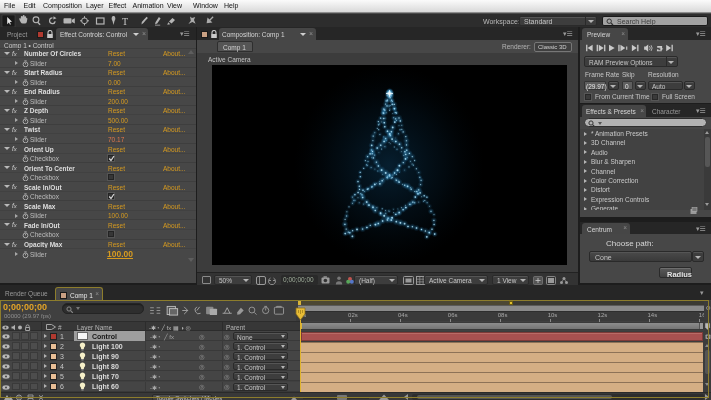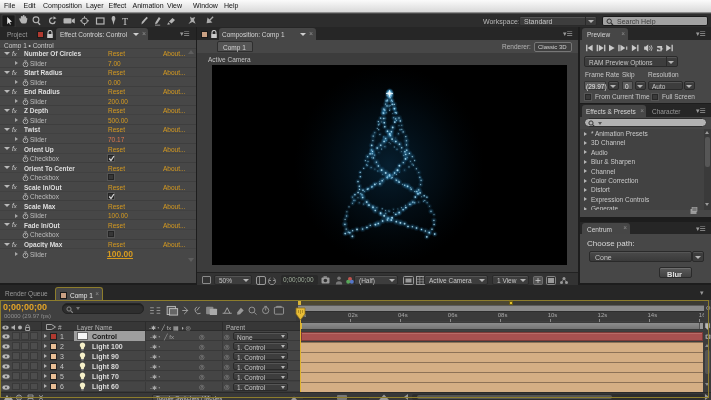--- a/index.html
+++ b/index.html
@@ -1057,29 +1057,29 @@
   </div>
 </div>
 
 <div class="abs" style="left:580px;top:222px;width:131px;height:61px;background:#262626;">
   <div class="tab" style="left:2px;top:1px;width:48px;height:11px;font-size:6.5px;">
         <span style="position:absolute;left:5px;top:2.5px;">Centrum</span>
         <span style="position:absolute;right:3px;top:1px;color:#8f8f8f;">×</span>
       </div>
   <span class="pmenu" style="left:116px;top:3px;">▾☰</span>
   <div class="abs" style="left:0;top:12px;width:131px;height:49px;background:#474747;">
-    <span class="abs" style="left:7px;top:5px;font-size:8px;color:#d8d8d8;">Choose path:</span>
+    <span class="abs" style="left:26px;top:5px;font-size:8px;color:#d8d8d8;">Choose path:</span>
     <div class="dd" style="left:9px;top:17px;width:103px;height:11px;background:linear-gradient(#4a4a4a,#3a3a3a);font-size:7px;">
           <span style="position:absolute;left:5px;top:2px;">Cone</span>
         </div>
     <div class="dd" style="left:112px;top:17px;width:12px;height:11px;">
           <div class="ddarr" style="right:2.5px;"></div>
         </div>
     <div class="abs" style="left:79px;top:33px;width:33px;height:11px;background:linear-gradient(#5a5a5a,#424242);border:1px solid #2a2a2a;border-radius:2px;box-shadow:inset 0 1px 0 #6e6e6e;">
-          <span style="position:absolute;left:7px;top:2px;font-size:7.5px;color:#e0e0e0;font-weight:bold;">Blur</span>
+          <span style="position:absolute;left:7px;top:2px;font-size:7.5px;color:#e0e0e0;font-weight:bold;">Radius</span>
         </div>
   </div>
 </div>
 
 <div class="abs" style="left:0;top:285px;width:711px;height:115px;background:#262626;">
   <span class="abs" style="left:5px;top:5px;font-size:6.5px;color:#9a9a9a;">Render Queue</span>
   <div class="tab" style="left:55px;top:2px;width:48px;height:13px;font-size:6.5px;border:1px solid #8d7d2c;border-bottom:none;">
     <div class="abs" style="left:4px;top:3.5px;width:7px;height:7px;background:#c9a083;border:1px solid #1a1a1a;"></div>
     <span class="abs" style="left:14px;top:3.5px;color:#e8e8e8;">Comp 1</span>
     <span class="abs" style="right:3px;top:2px;color:#8f8f8f;">×</span>

